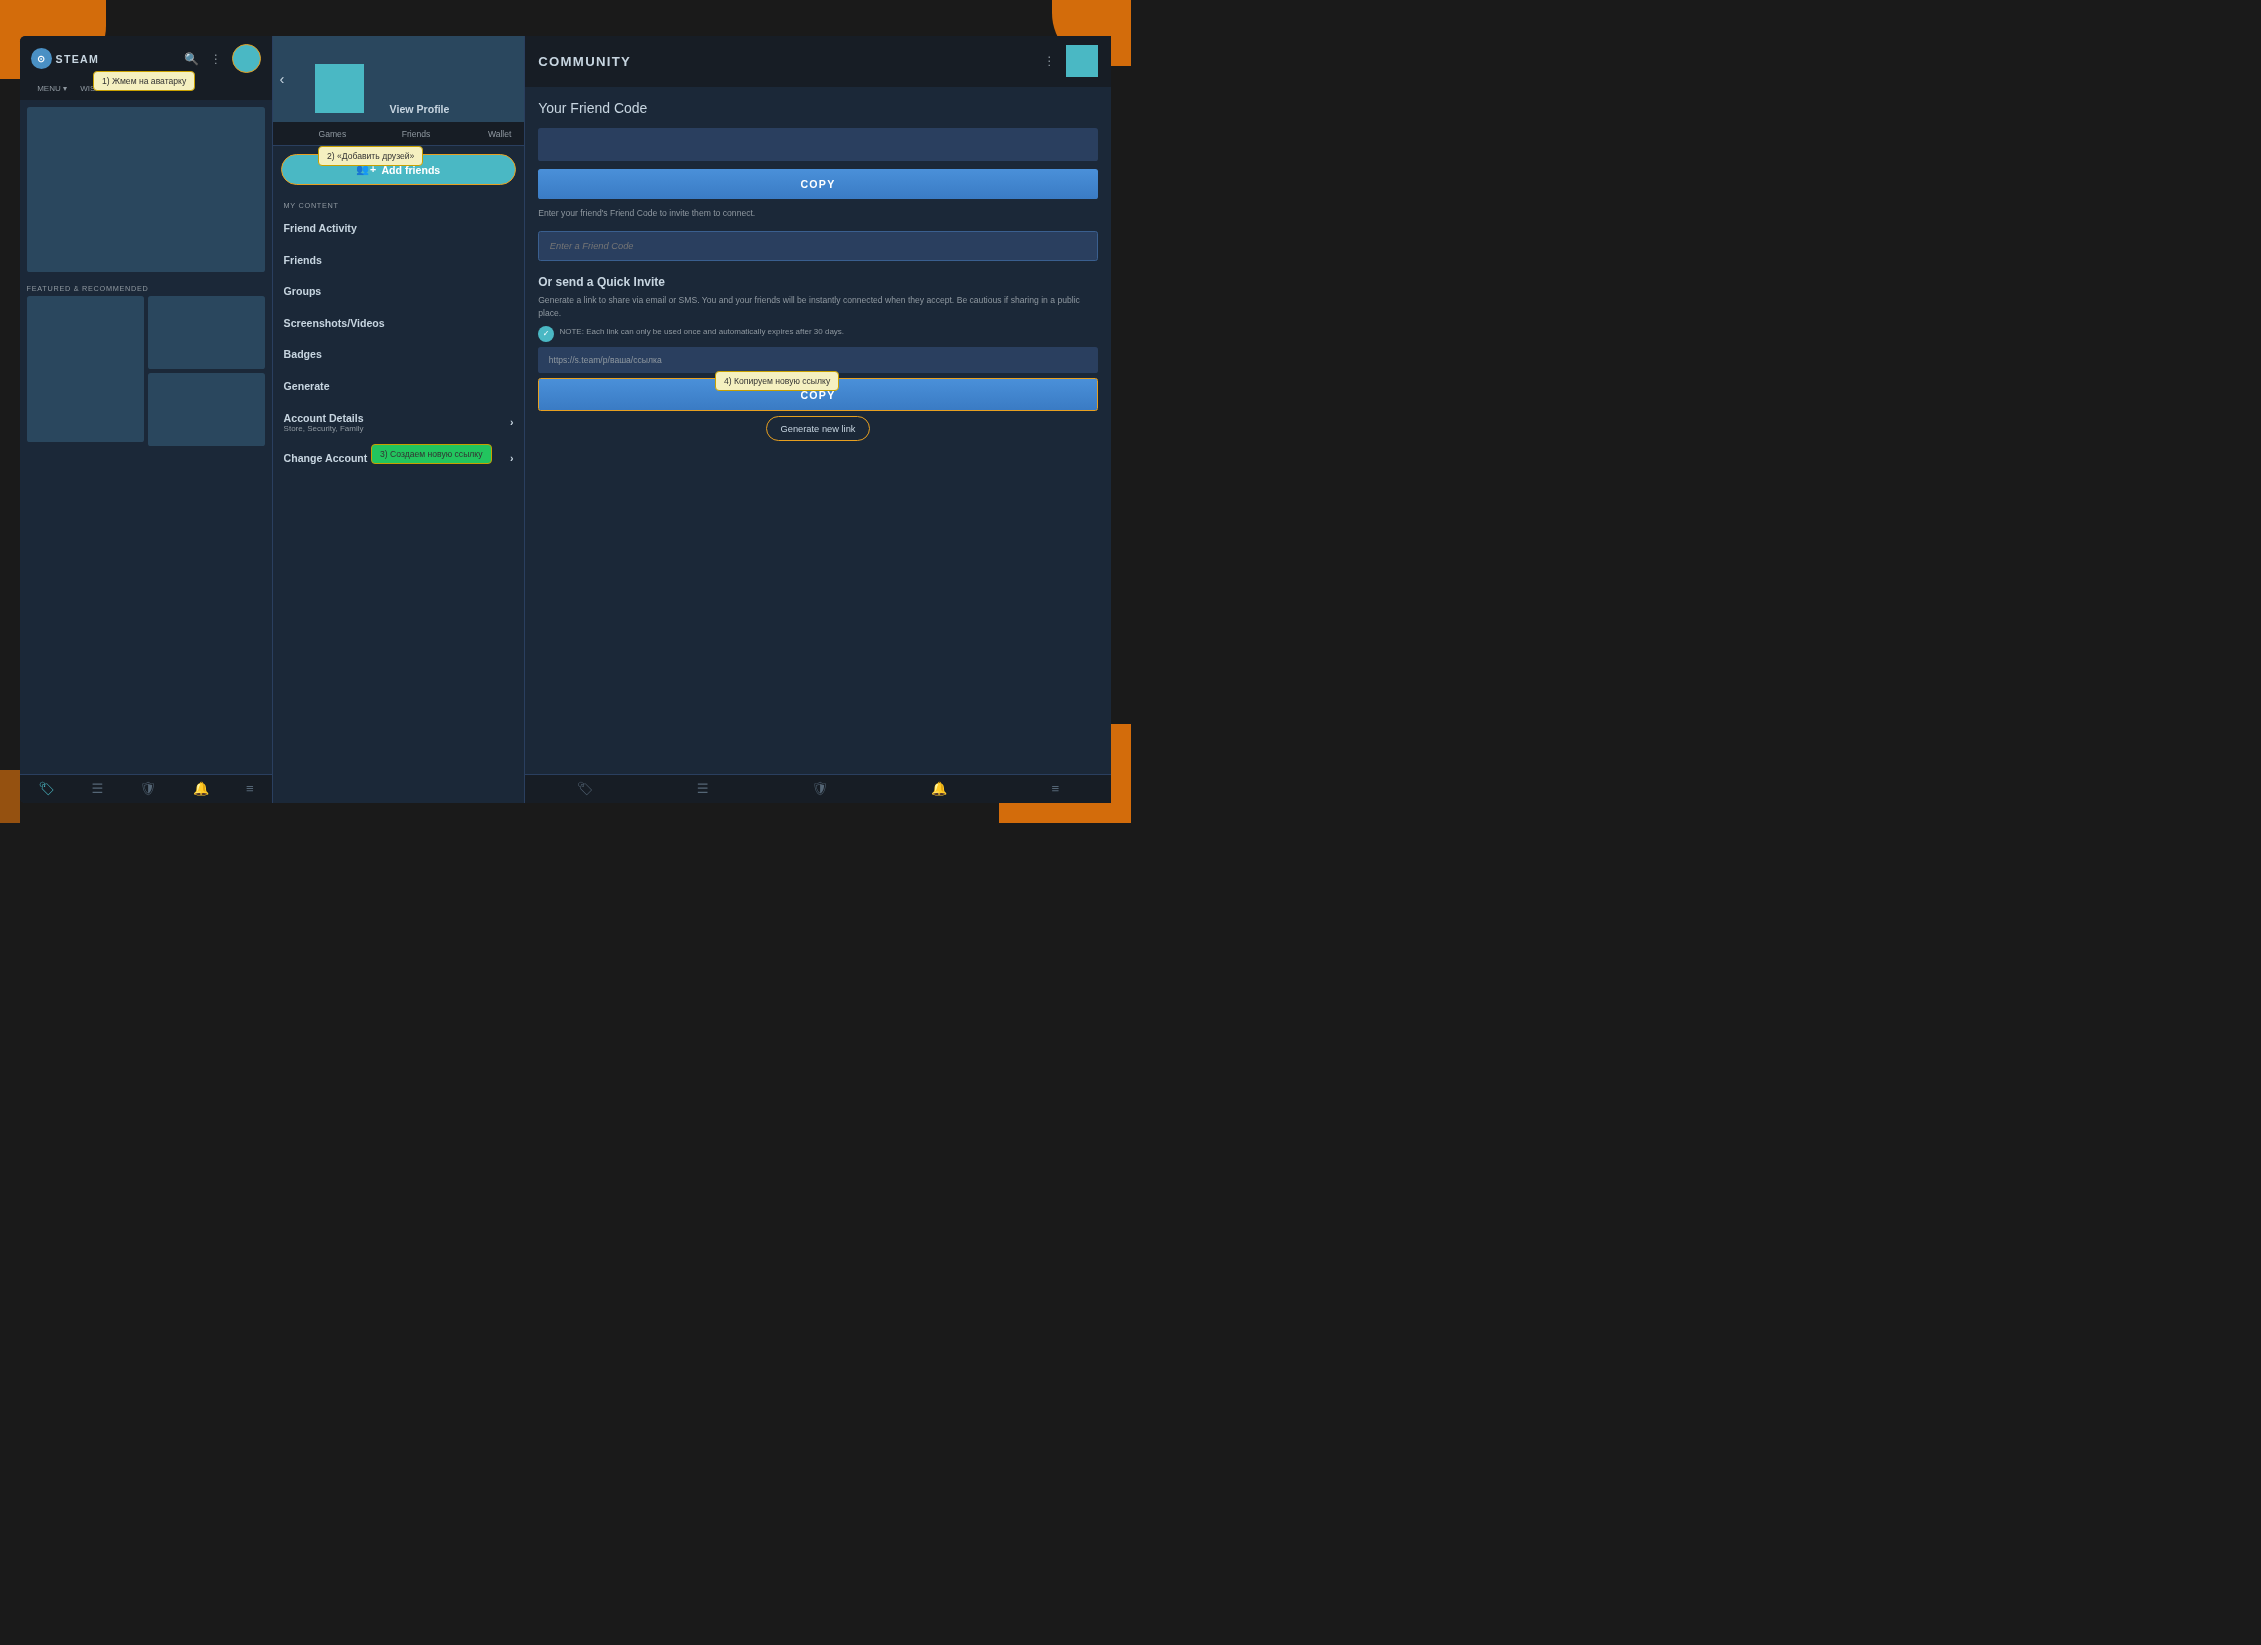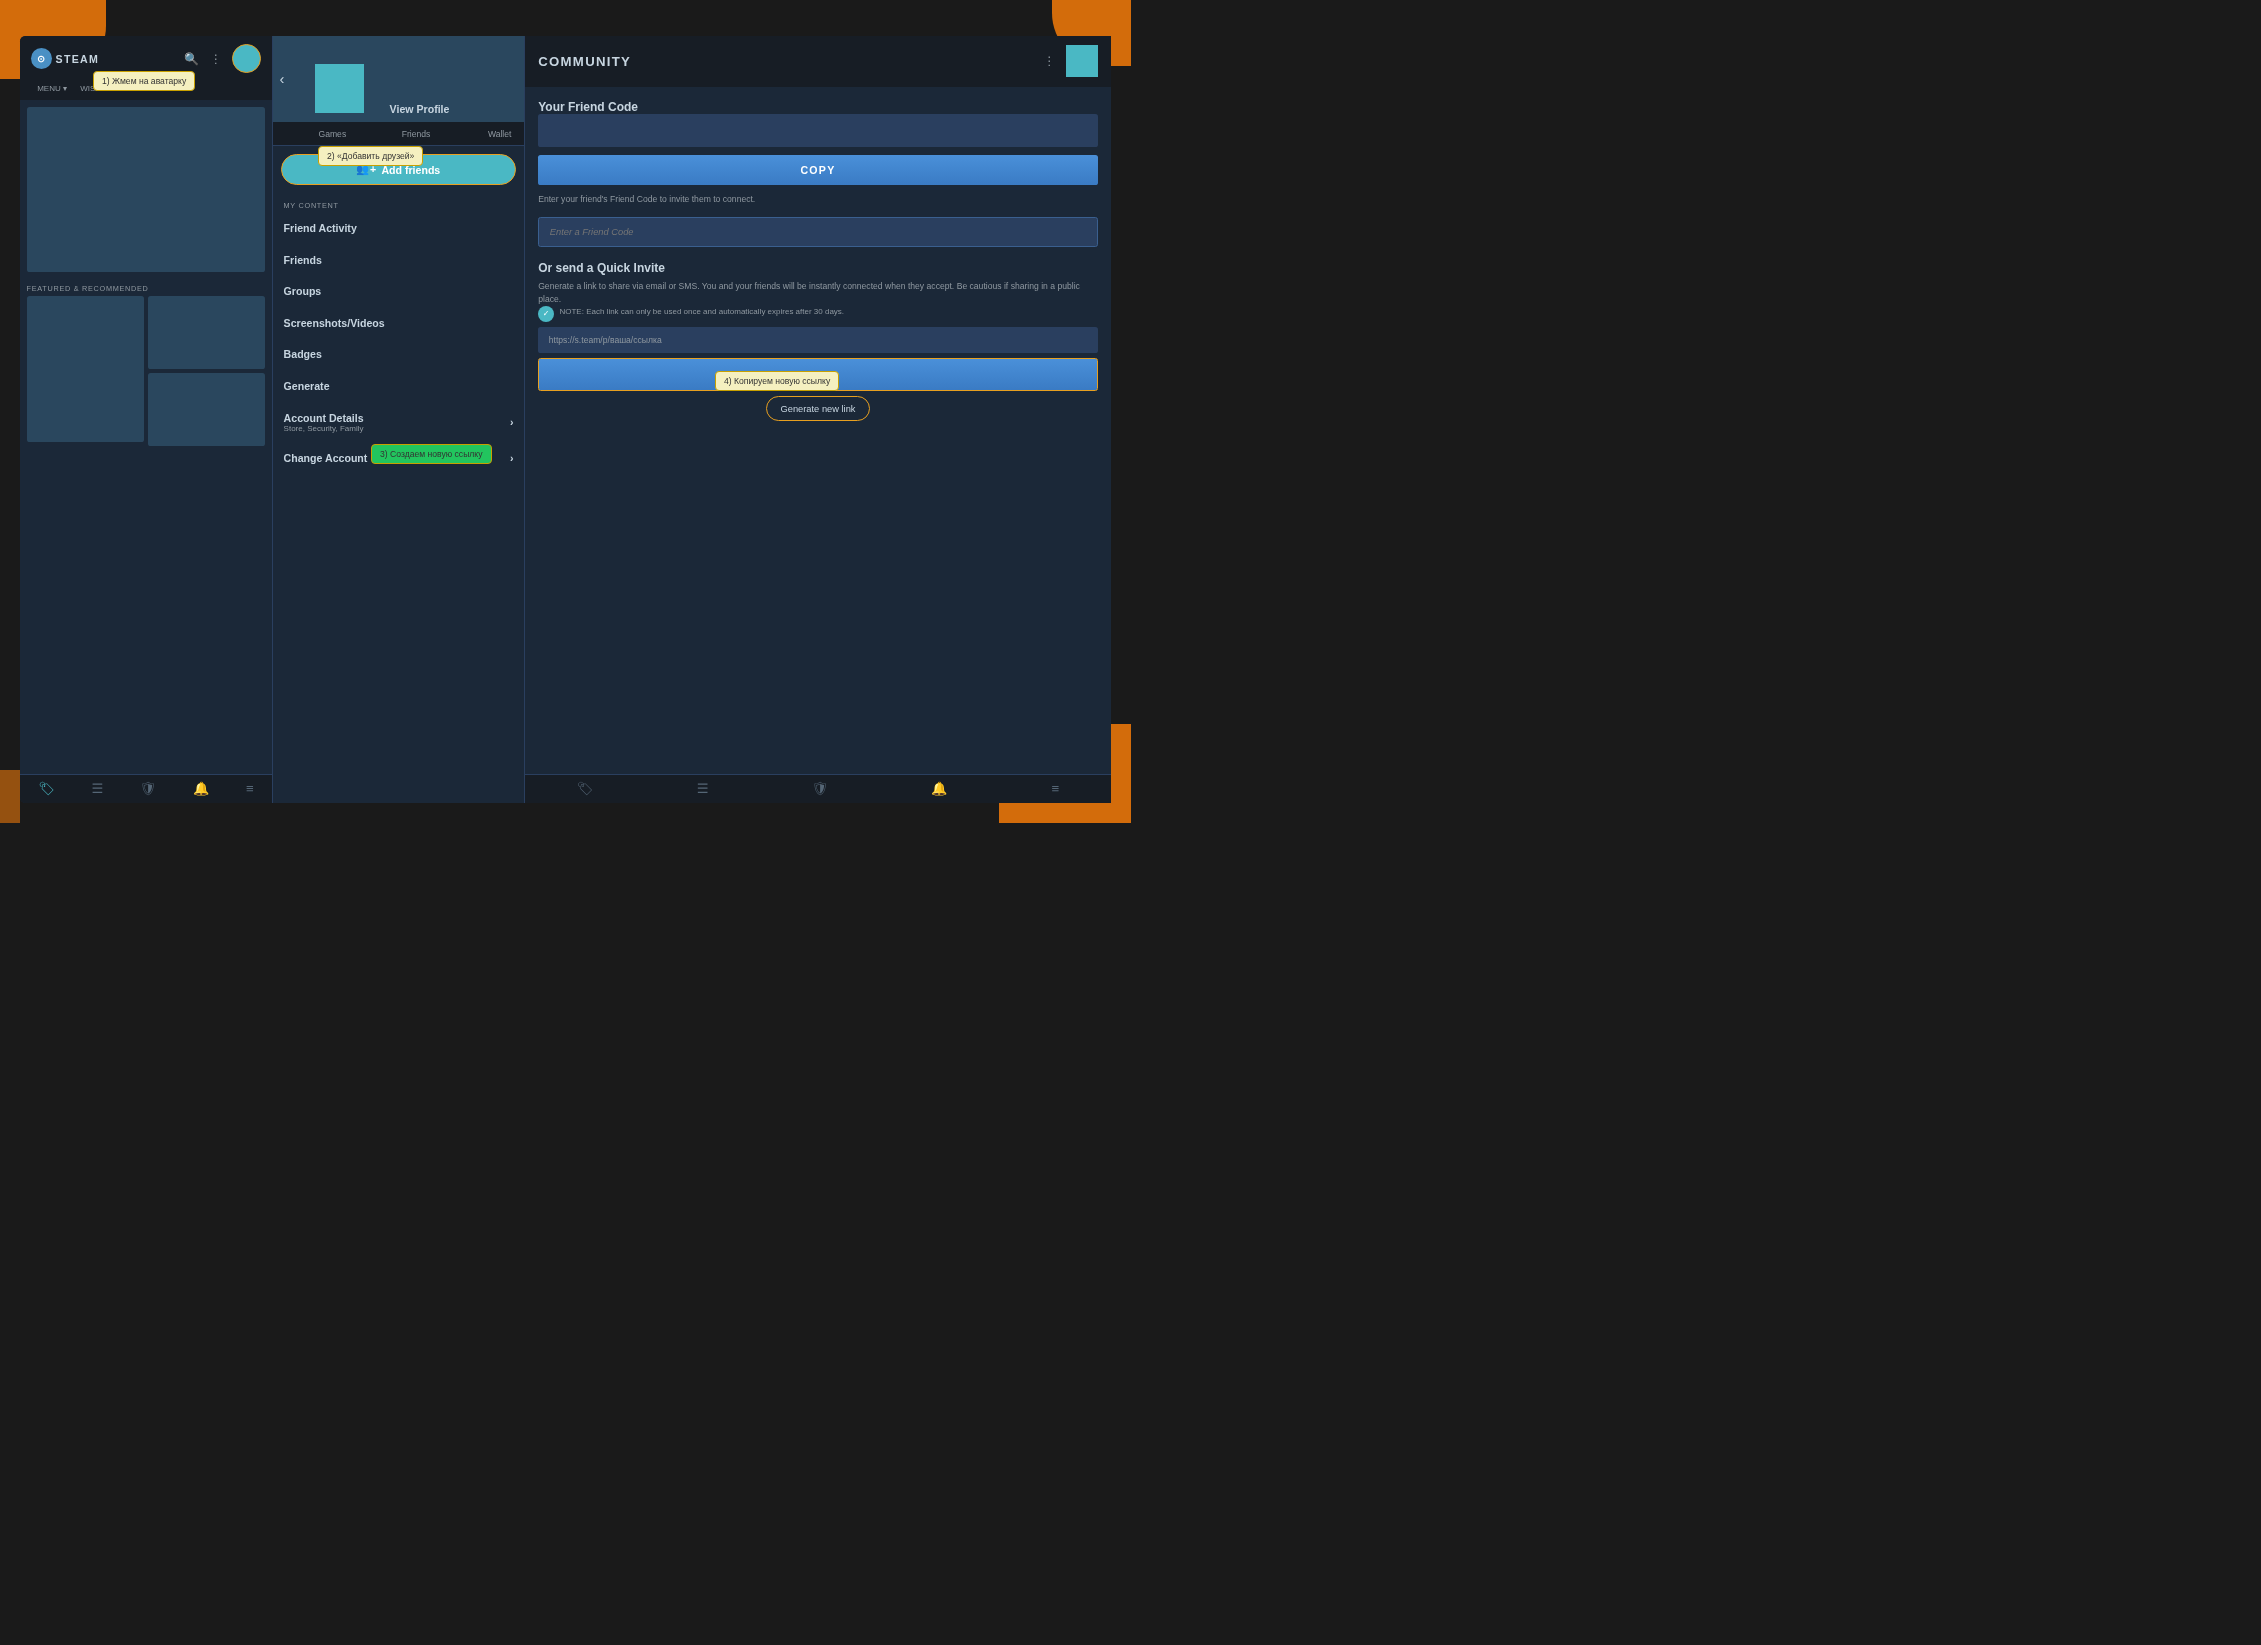--- a/index.html
+++ b/index.html
@@ -361,23 +361,23 @@
     }
 
     .community-content {
       padding: 13.2px;
       flex: 1;
       overflow-y: auto;
     }
 
     .friend-code-title {
       color: #c7d5e0;
-      font-size: 12px;
-      font-weight: bold;
-      margin-bottom: 0;
+      font-size: 14px;
+      font-weight: normal;
+      margin-bottom: 12px;
     }
 
     .friend-code-box {
       background: #2a3f5f;
       border-radius: 2.6px;
       height: 33px;
       margin-bottom: 8px;
     }
 
     .copy-btn {
@@ -415,21 +415,21 @@
     .quick-invite-title {
       color: #c7d5e0;
       font-size: 12px;
       font-weight: bold;
       margin-bottom: 5.3px;
     }
 
     .quick-invite-desc {
       color: #8f98a0;
       font-size: 8.6px;
-      margin-bottom: 0;
+      margin-bottom: 6px;
       line-height: 1.5;
     }
 
     .quick-invite-note {
       color: #8f98a0;
       font-size: 8px;
       margin-bottom: 5.3px;
       line-height: 1.5;
       display: flex;
       align-items: flex-start;

